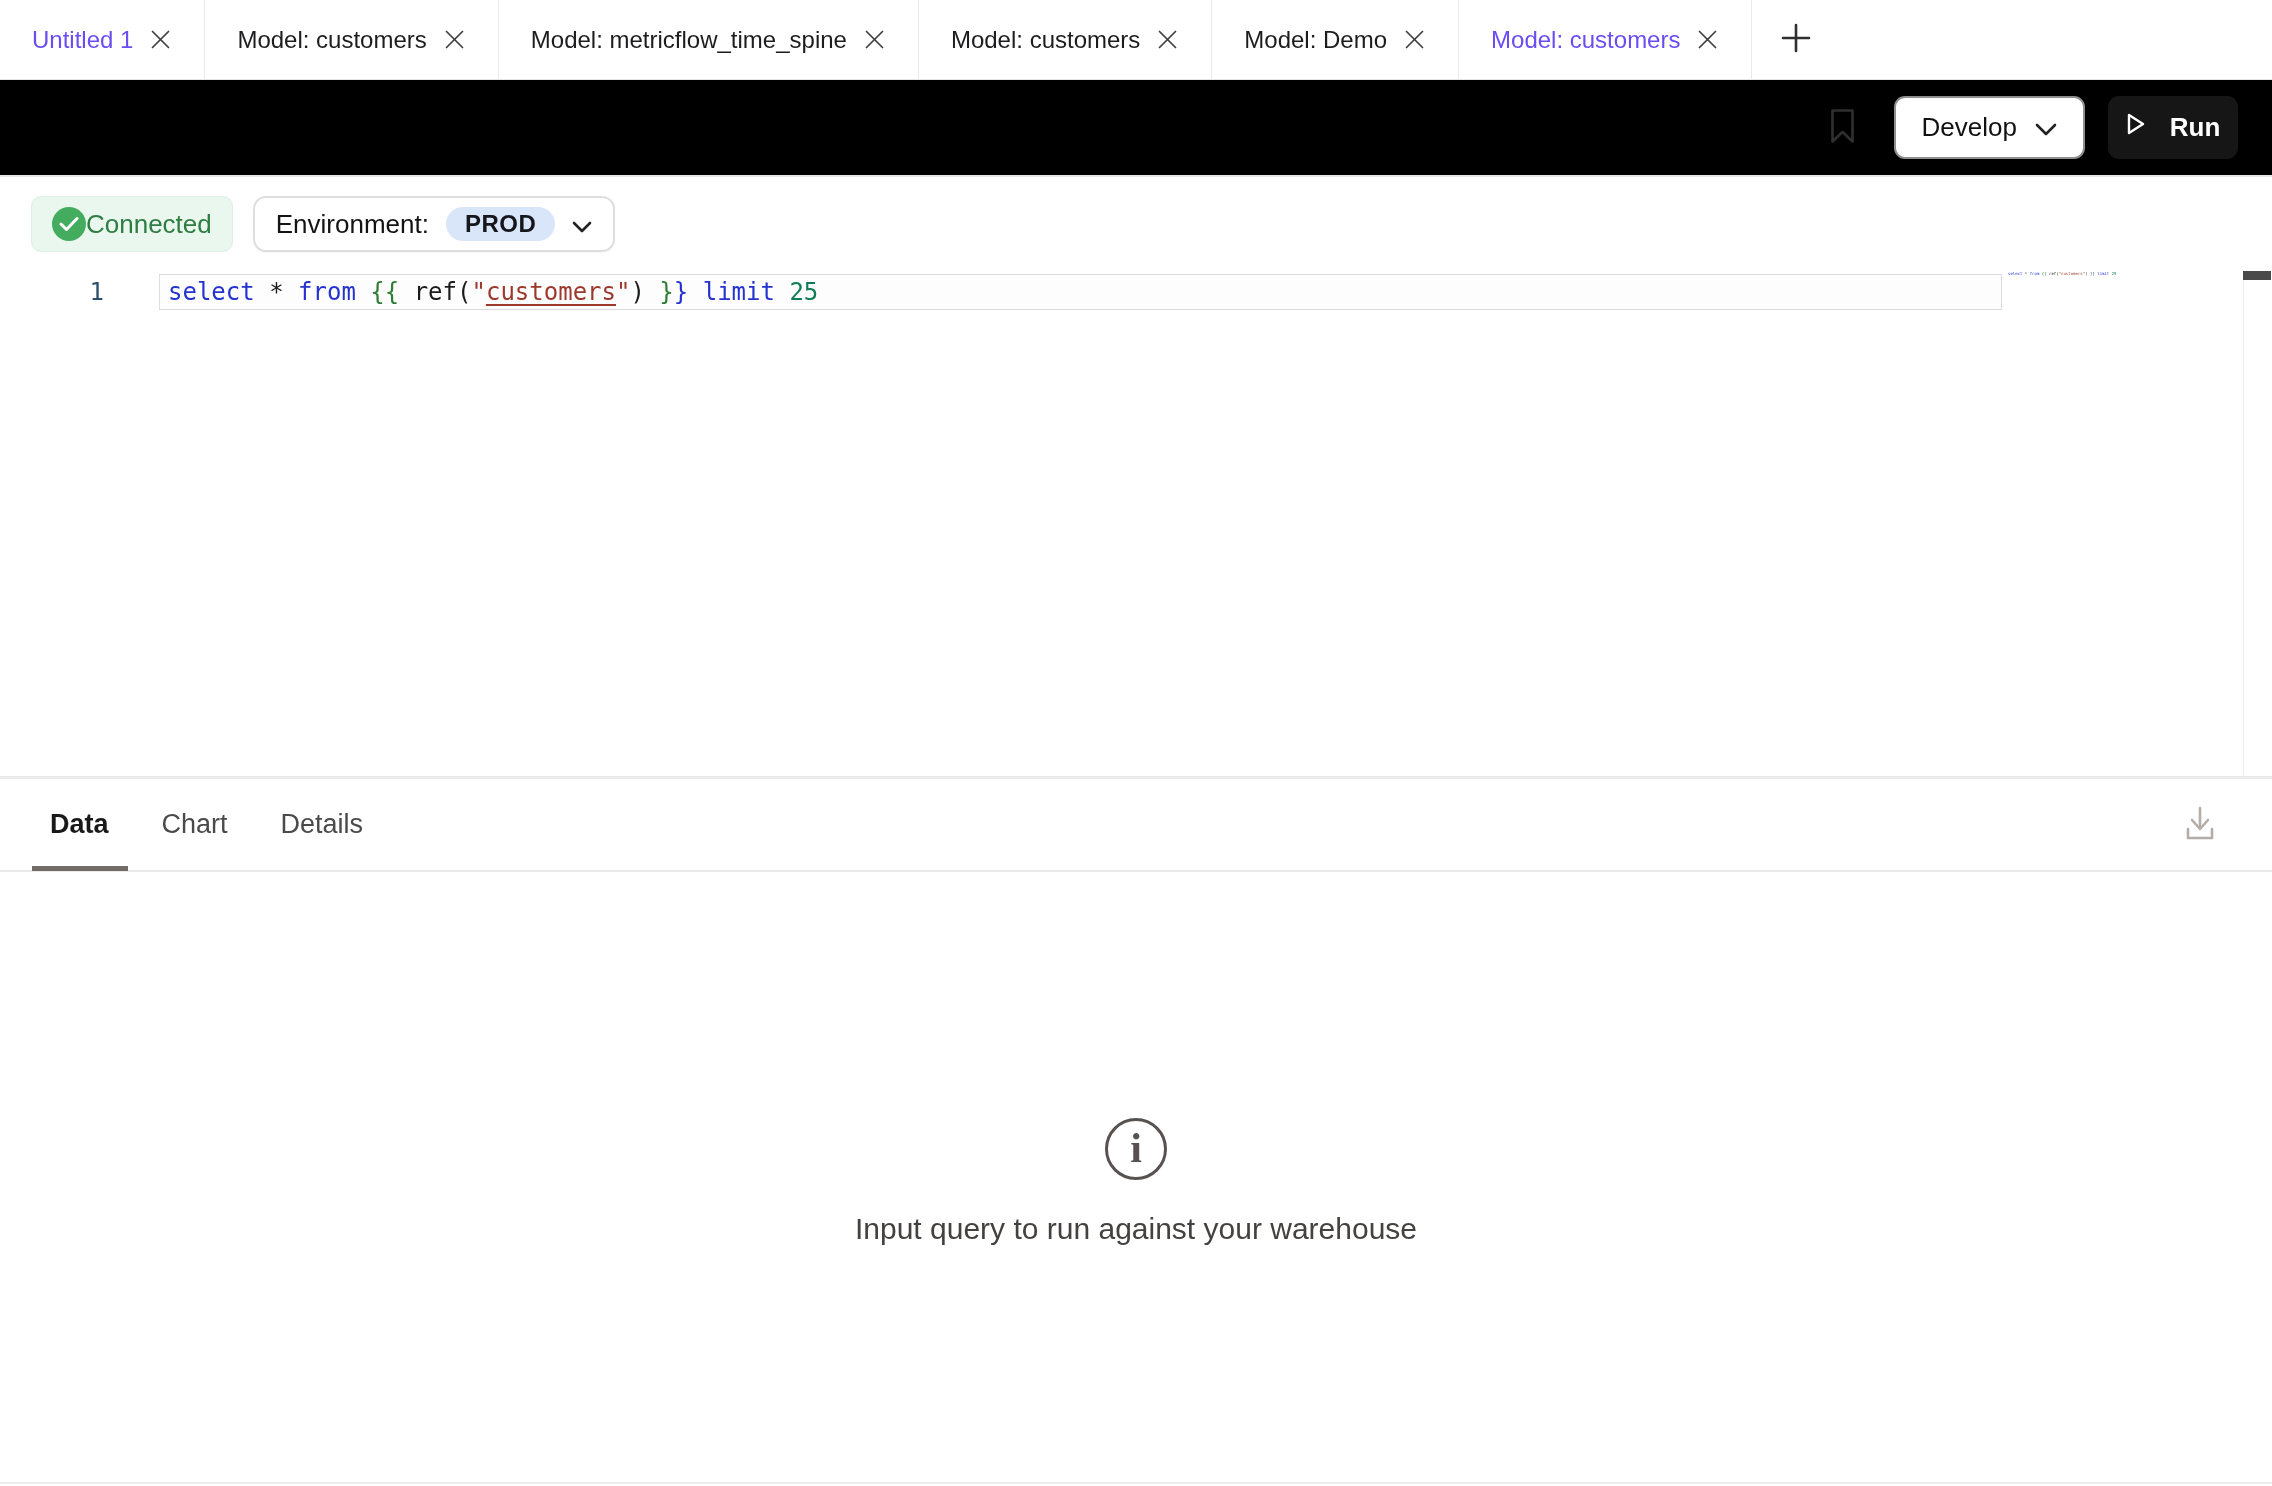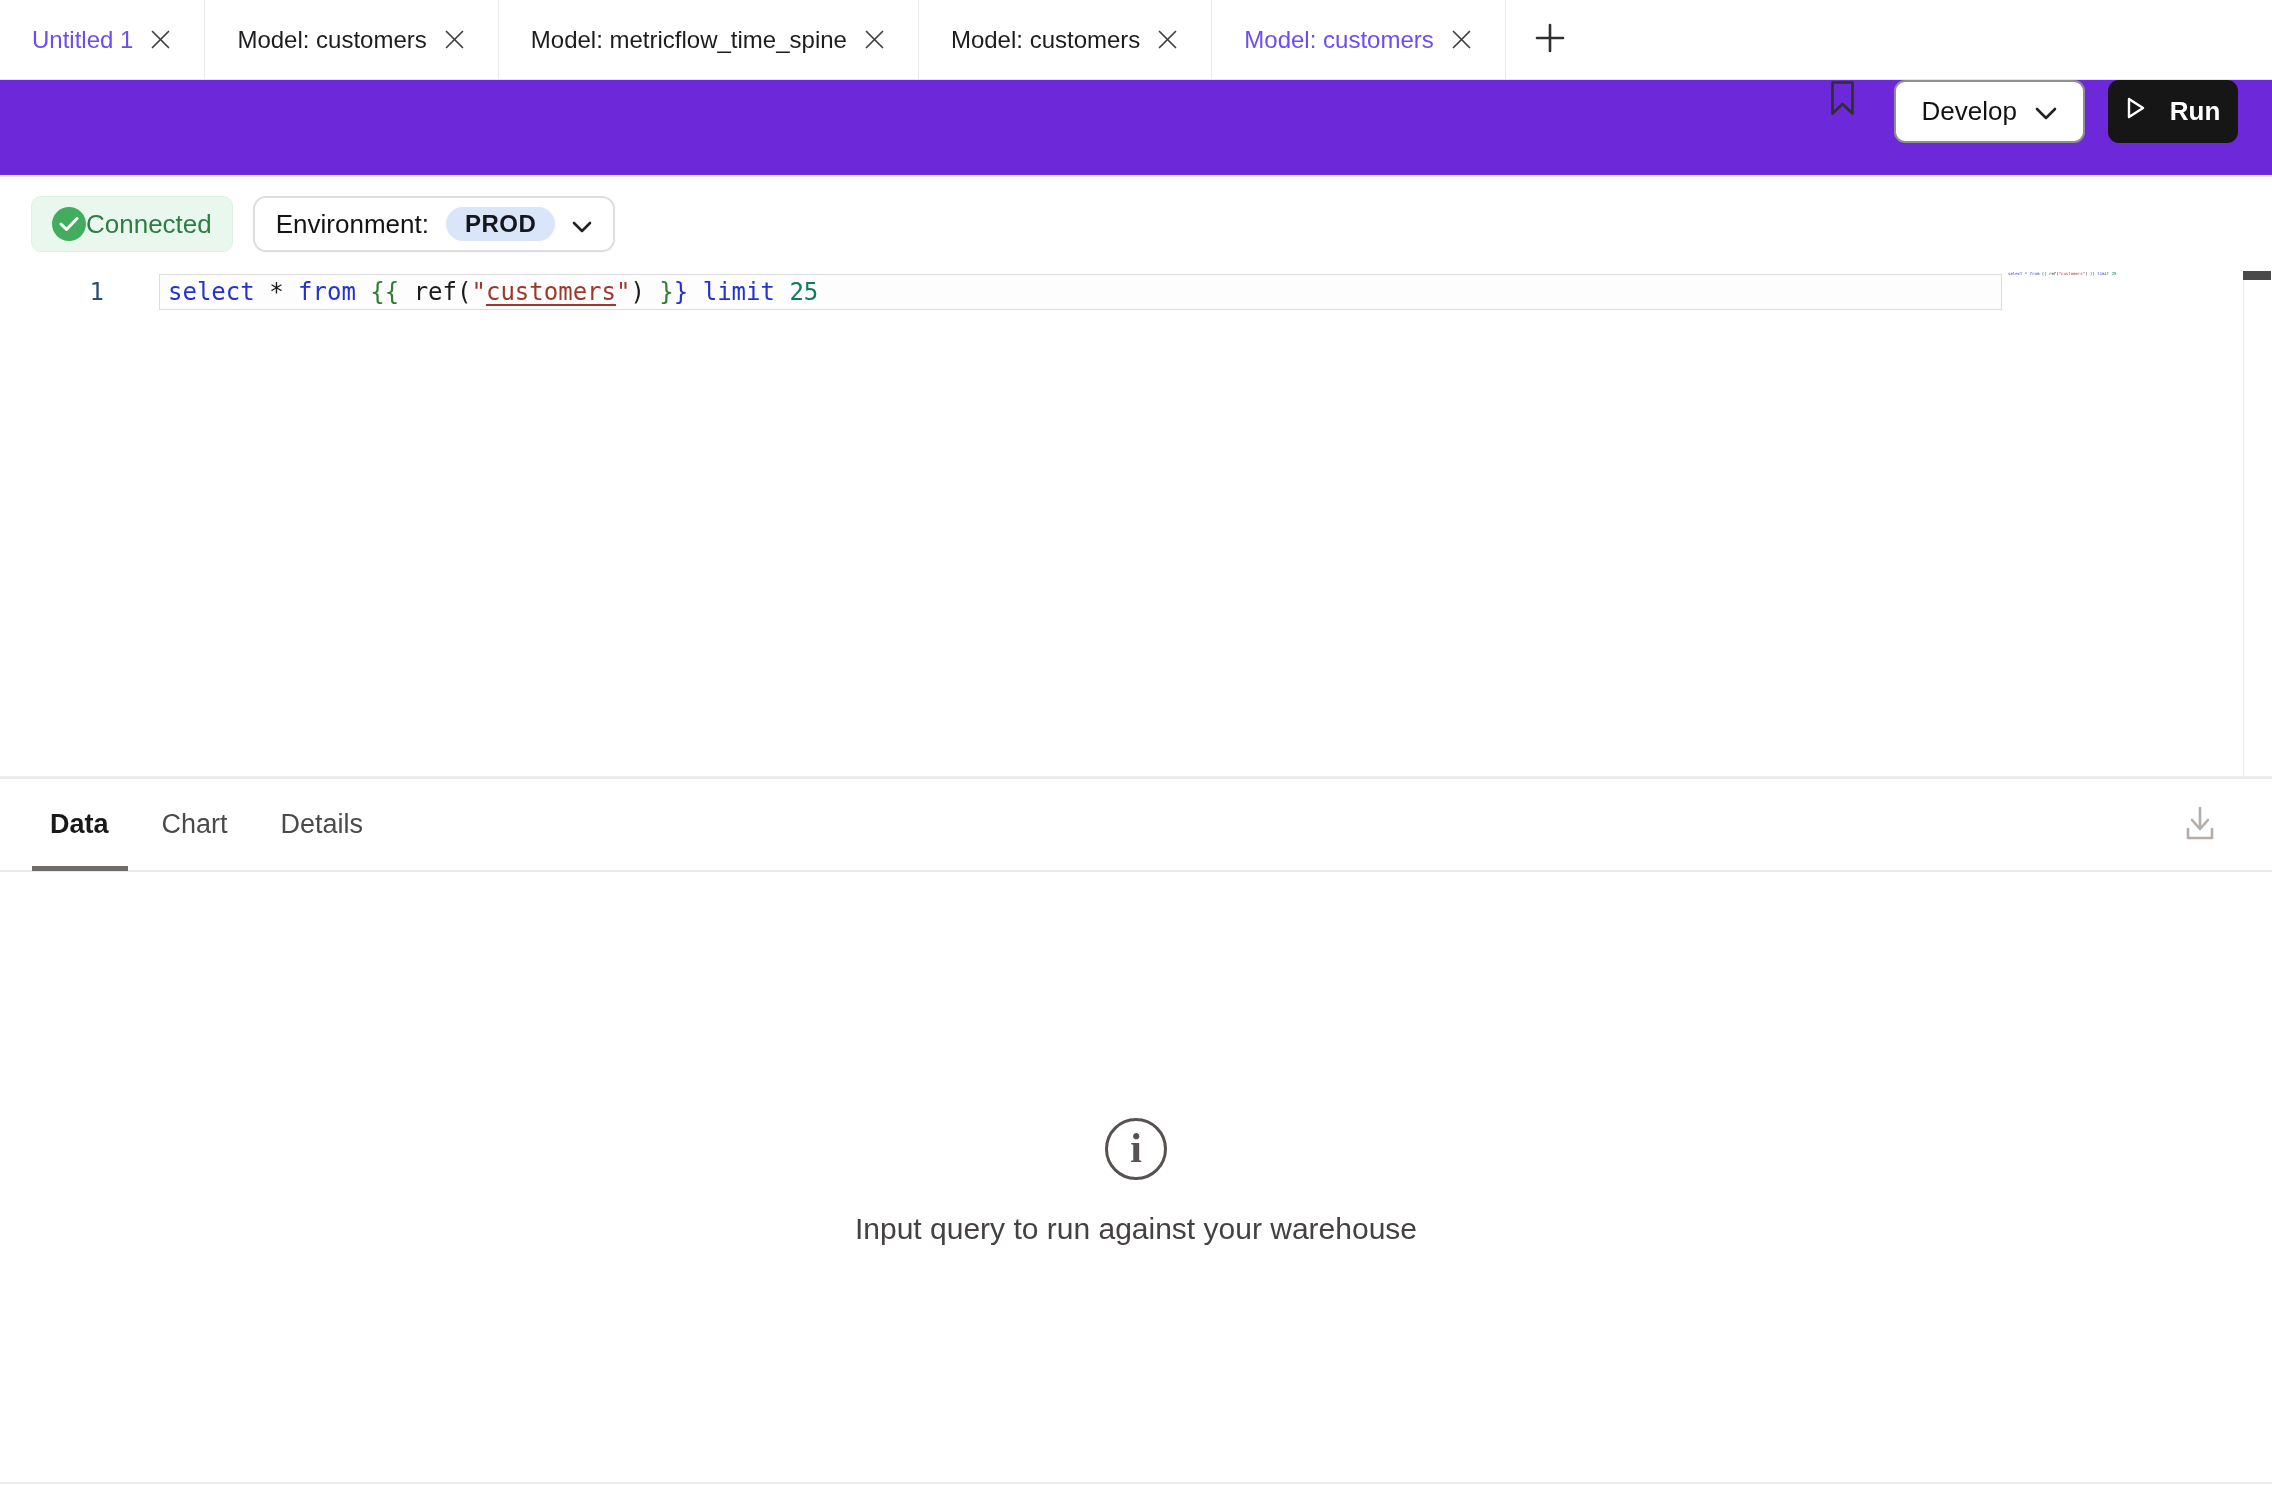--- a/index.html
+++ b/index.html
@@ -11,22 +11,22 @@
   .tabbar{position:absolute;top:0;left:0;right:0;height:79px;background:#fff;
     border-bottom:1px solid #e5e5e5;display:flex;align-items:stretch;}
   .tab{display:flex;align-items:center;gap:16px;padding:0 32px;
     border-right:1px solid #eaeaea;font-size:24px;white-space:nowrap;background:#fff;cursor:default;}
   .tab-label{white-space:nowrap;}
   .close-x{display:flex;align-items:center;}
   .close-x svg line{stroke:#3f3f3f;stroke-width:1.7;stroke-linecap:round;}
   .plus-btn{display:flex;align-items:center;padding:0 28px;}
   .plus-btn svg line{stroke:#2f2f2f;stroke-width:2.6;stroke-linecap:round;}
   
-  .toolbar{position:absolute;top:80px;left:0;right:0;height:95px;background:#6d28d9;
-    border-bottom:2px solid #e7e7e7;display:flex;align-items:flex-start;justify-content:flex-end;}
+  .toolbar{position:absolute;top:80px;left:0;right:0;height:95px;background:#000000;
+    border-bottom:2px solid #e7e7e7;display:flex;align-items:center;justify-content:flex-end;}
   .bookmark{margin-right:39px;display:flex;align-items:center;}
   .bookmark svg path{stroke:#2f2f2f;stroke-width:2.6;fill:none;stroke-linejoin:round;}
   .develop-btn{height:63px;margin-right:23px;padding:0 26px;border:2px solid #8f8f8f;border-radius:11px;
     background:#fff;font-size:26px;font-weight:500;color:#121212;display:flex;align-items:center;gap:18px;}
   .develop-btn svg polyline,.env-chevron svg polyline{fill:none;stroke:#222;stroke-width:2.6;
     stroke-linecap:round;stroke-linejoin:round;}
   .run-btn{height:63px;width:130px;margin-right:34px;border-radius:11px;background:#161616;color:#fff;
     font-size:26px;font-weight:600;display:flex;align-items:center;justify-content:center;gap:24px;border:none;}
   .run-btn svg polygon{fill:none;stroke:#fff;stroke-width:2.4;stroke-linejoin:round;}
   
@@ -104,20 +104,29 @@
       </div>
       <div class="tab" data-name="editor-tab-3">
         <span class="tab-label" data-name="tab-label" style="color: rgb(29, 29, 31);">Model: customers</span>
         <span class="close-x" data-name="close-icon">
           <svg width="23" height="23" viewBox="0 0 23 23">
             <line x1="3.5" y1="3.5" x2="19.5" y2="19.5"></line>
             <line x1="19.5" y1="3.5" x2="3.5" y2="19.5"></line>
           </svg>
         </span>
       </div>
+      <div class="tab" data-name="editor-tab-4">
+        <span class="tab-label" data-name="tab-label" style="color: rgb(29, 29, 31);">Model: Demo</span>
+        <span class="close-x" data-name="close-icon">
+          <svg width="23" height="23" viewBox="0 0 23 23">
+            <line x1="3.5" y1="3.5" x2="19.5" y2="19.5"></line>
+            <line x1="19.5" y1="3.5" x2="3.5" y2="19.5"></line>
+          </svg>
+        </span>
+      </div>
       <div class="tab" data-name="editor-tab-5">
         <span class="tab-label" data-name="tab-label" style="color: rgb(107, 77, 242);">Model: customers</span>
         <span class="close-x" data-name="close-icon">
           <svg width="23" height="23" viewBox="0 0 23 23">
             <line x1="3.5" y1="3.5" x2="19.5" y2="19.5"></line>
             <line x1="19.5" y1="3.5" x2="3.5" y2="19.5"></line>
           </svg>
         </span>
       </div>
     </div>

